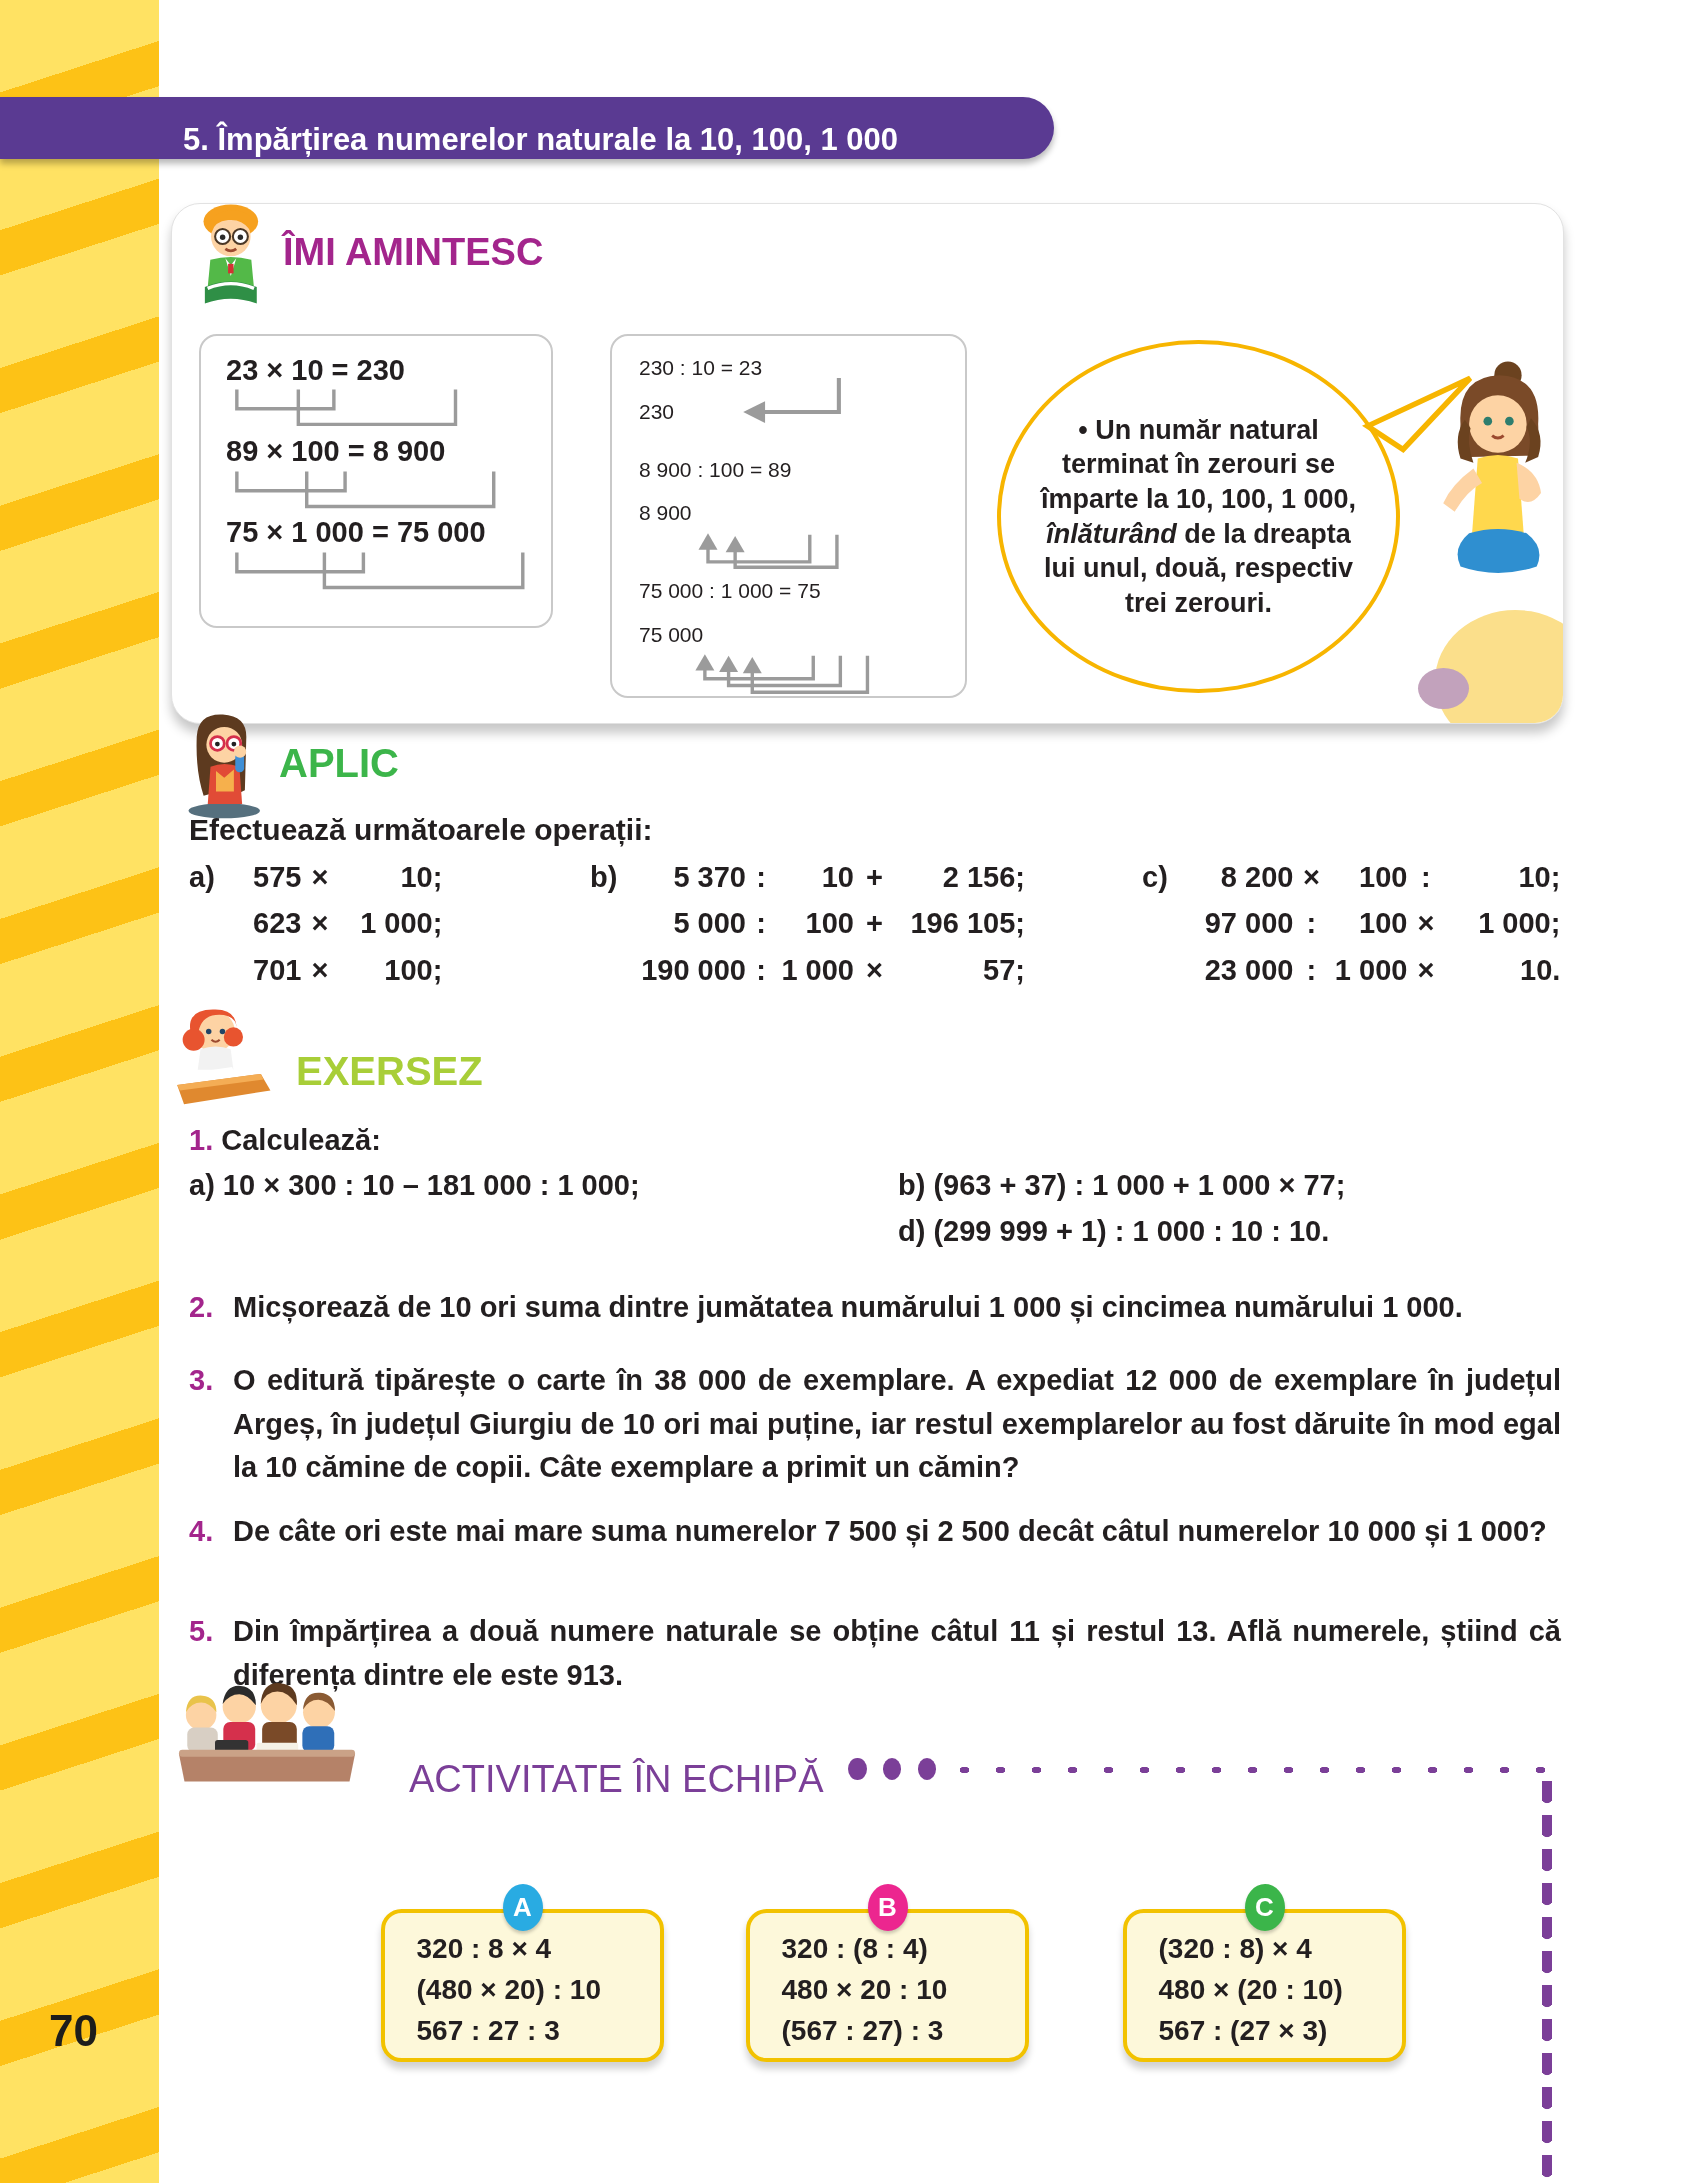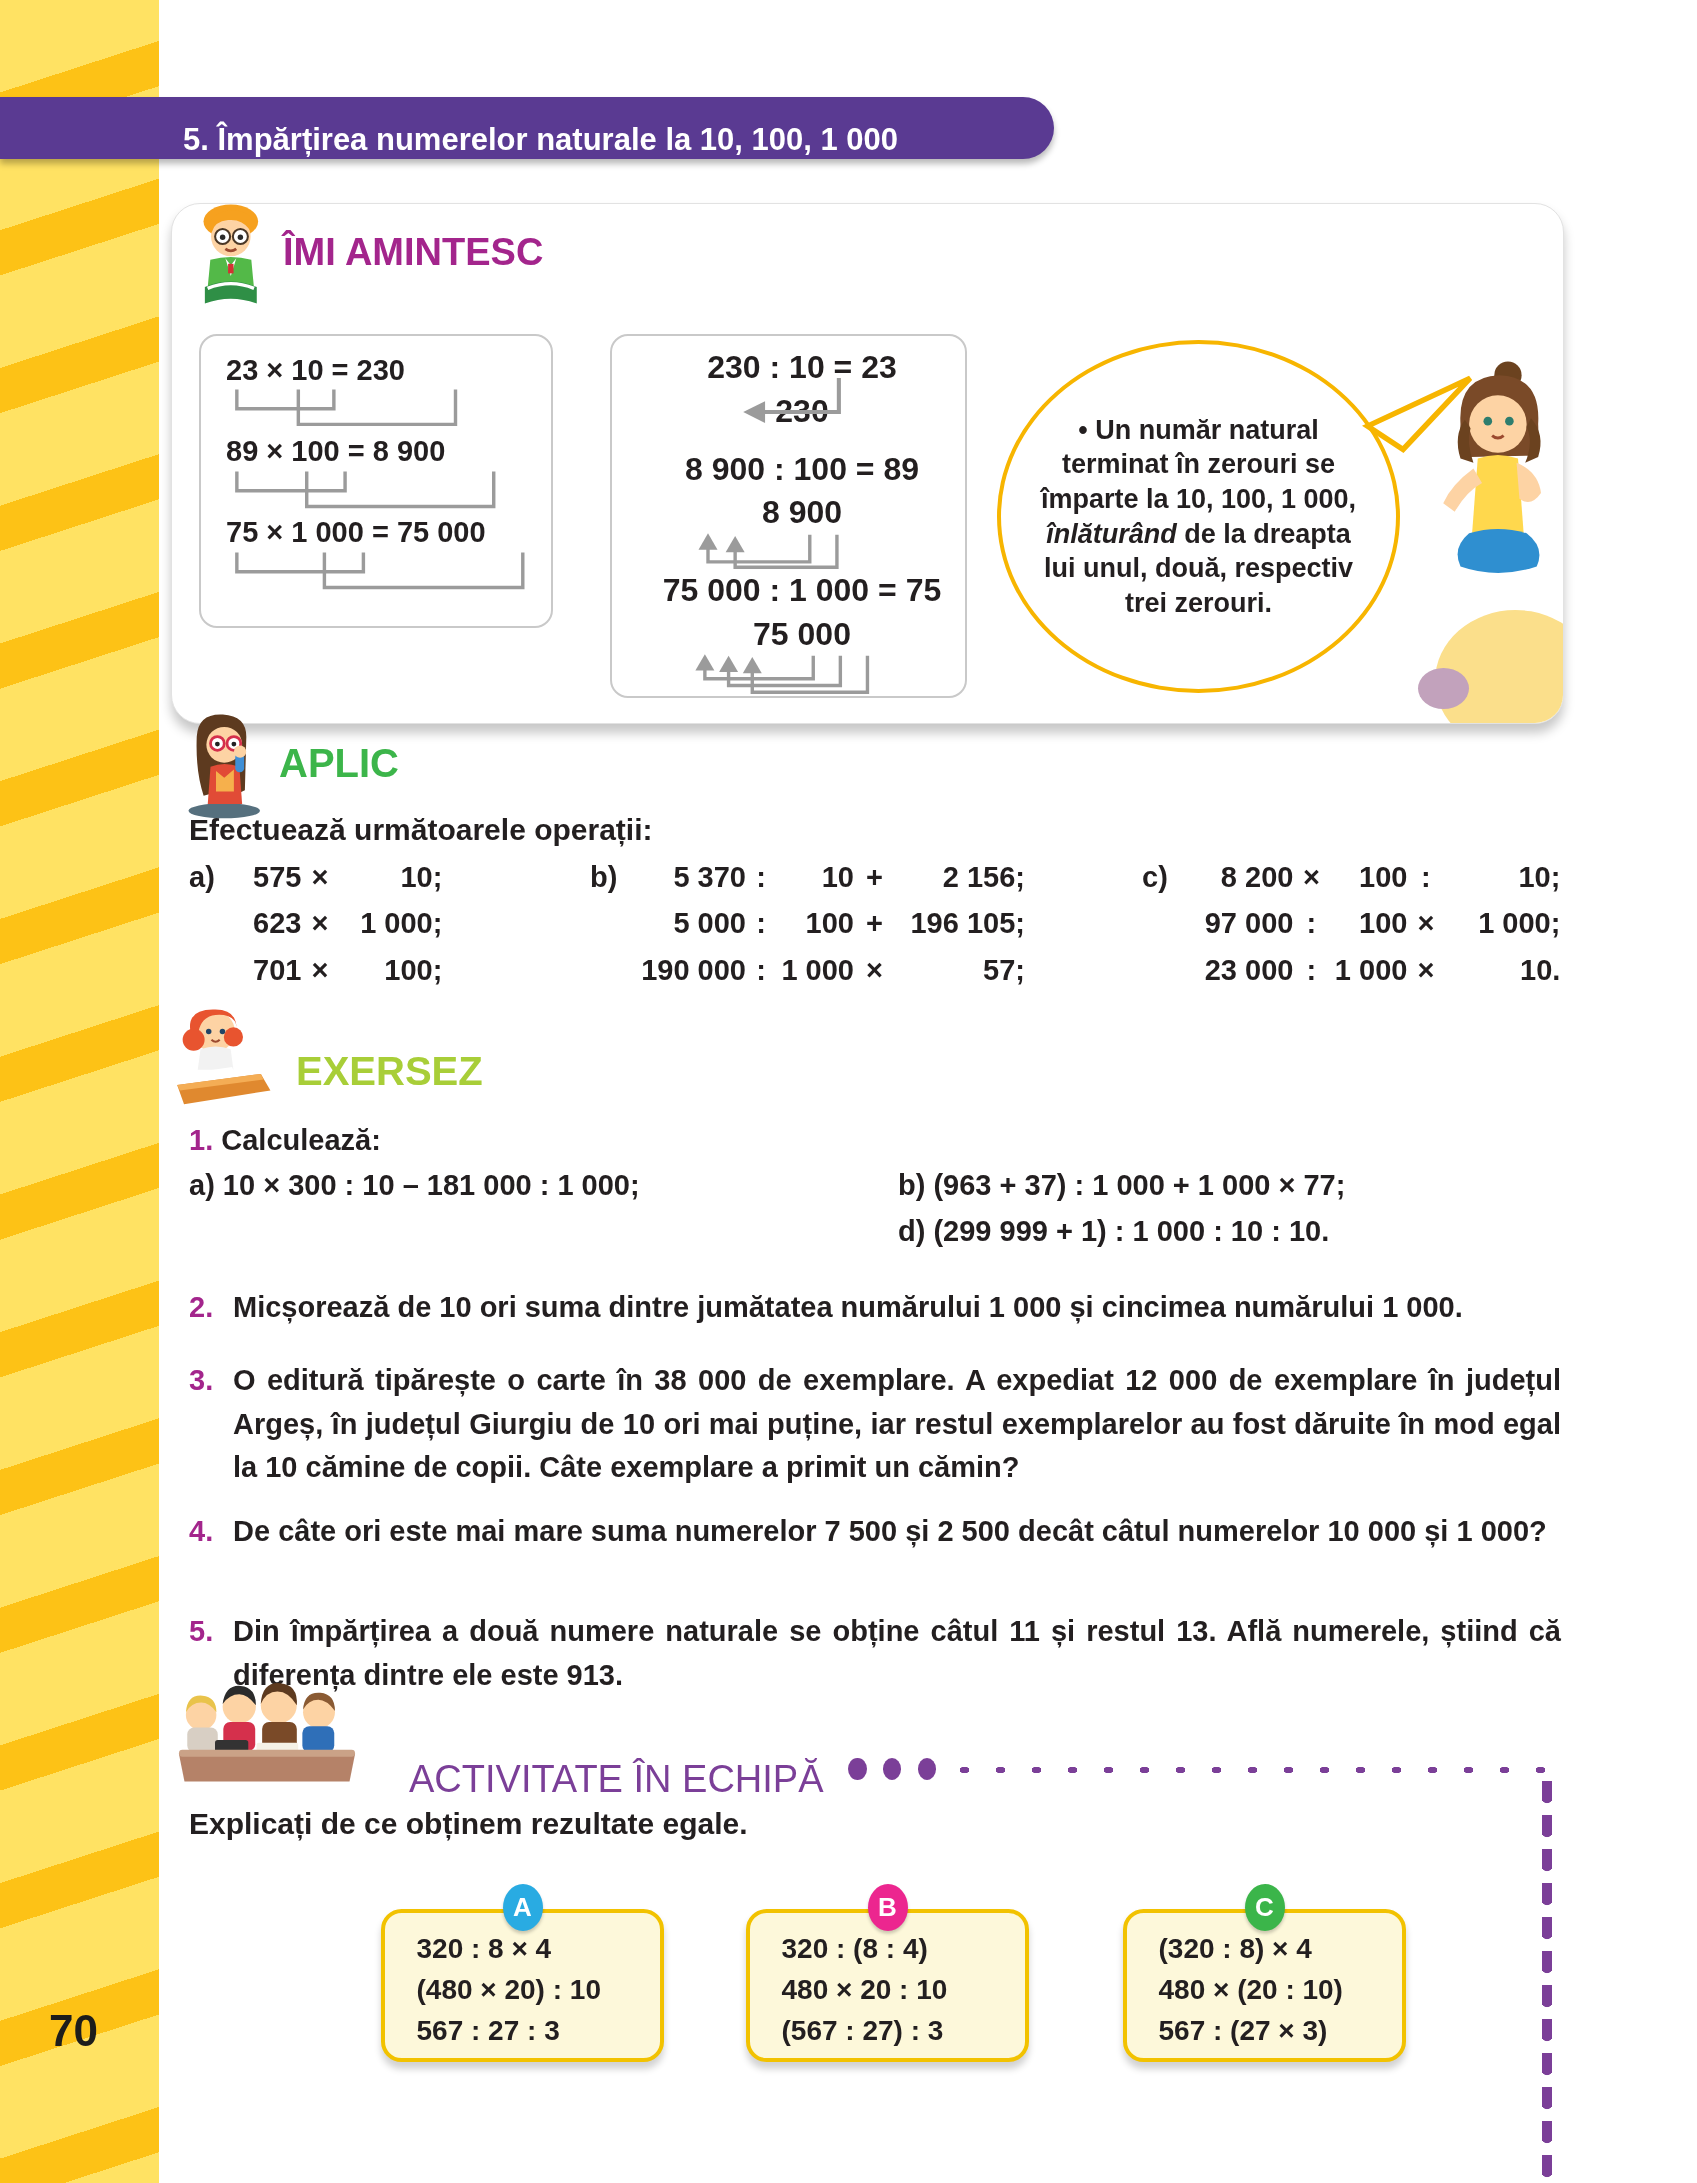--- a/index.html
+++ b/index.html
@@ -22,21 +22,21 @@
   .h-remember{position:absolute;left:111px;top:27px;font-size:38px;font-weight:bold;color:#a3258c;}
   .char{position:absolute;}
 
   .mult-box{position:absolute;left:27px;top:130px;width:354px;height:294px;border:2.1px solid #c9c9c9;
     border-radius:18px;padding:18px 0 0 25px;box-sizing:border-box;background:#fff;}
   .m-eq{font-size:29px;font-weight:bold;line-height:33px;}
   .bracket{display:block;margin:1.4px 0 6.8px 4.1px;}
 
   .div-box{position:absolute;left:438px;top:130px;width:357px;height:364px;border:2.1px solid #c9c9c9;
     border-radius:18px;padding:16.4px 0 0 27px;box-sizing:border-box;background:#fff;}
-  .d-eq,.d-res{font-size:32px;font-weight:bold;line-height:31.5px;text-align:center;}
+  .d-eq,.d-res{font-size:21px;font-weight:normal;line-height:31.5px;}
   .dg{position:relative;}
   .dg1 .d-res{margin-top:12.3px;margin-bottom:26px;}
   .dg .d-res{margin-top:12.3px;}
   .darr{display:block;margin:2.7px 0 5.5px 0;}
   .elbow1{position:absolute;left:96px;top:23px;}
 
   .bubble{position:absolute;left:825px;top:136px;width:403px;height:353px;background:#fff;
     border:4.8px solid #f7b500;border-radius:50%;display:flex;align-items:center;justify-content:center;
     text-align:center;padding:19px 33px;box-sizing:border-box;font-size:27px;font-weight:bold;line-height:1.28;z-index:2;}
   .bubble-tail{position:absolute;left:1190px;top:170px;z-index:3;}
@@ -336,21 +336,20 @@
   </svg>
   <div class="h-team">ACTIVITATE ÎN ECHIPĂ</div>
   <div class="team-dots">
     <div class="bigdot"></div>
     <div class="bigdot"></div>
     <div class="bigdot"></div>
   </div>
   <div class="dotline-h"></div>
   <div class="dotline-v"></div>
 
-  <div class="team-intro">Explicați de ce obținem rezultate egale.</div>
 
   <div class="gbox gbox-a">
     <div class="gbadge badge-a">A</div>
     <div>320 : 8 × 4</div>
     <div>(480 × 20) : 10</div>
     <div>567 : 27 : 3</div>
   </div>
   <div class="gbox gbox-b">
     <div class="gbadge badge-b">B</div>
     <div>320 : (8 : 4)</div>

